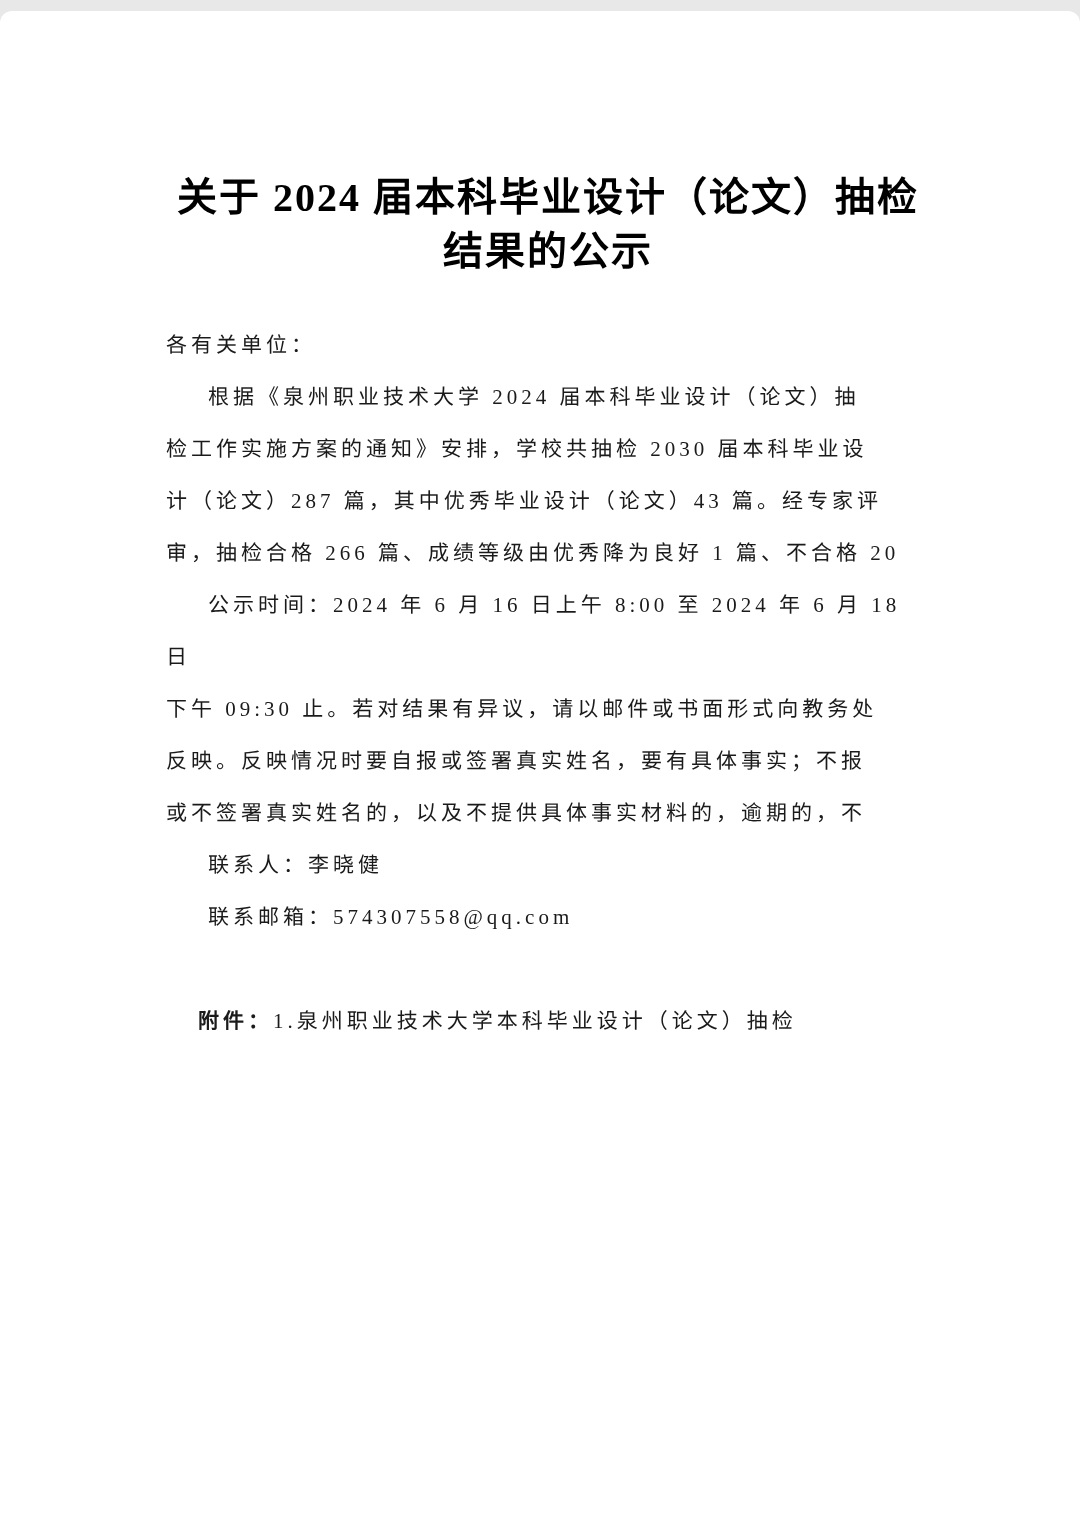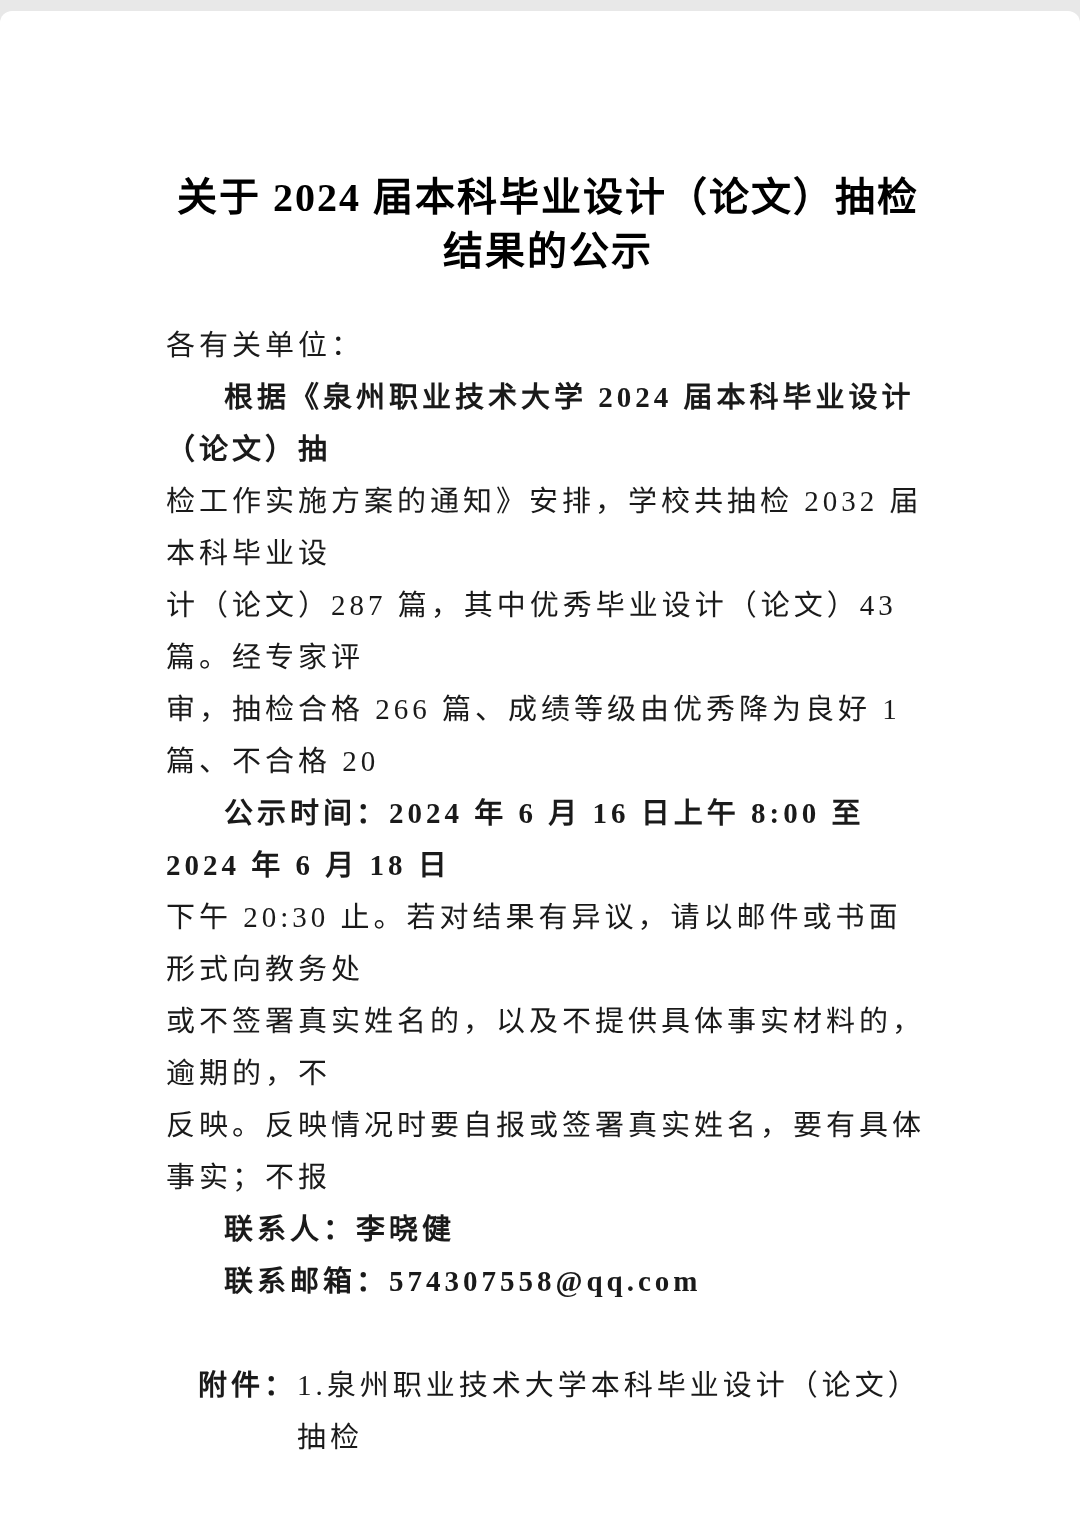--- a/index.html
+++ b/index.html
@@ -24,28 +24,27 @@
   .doc-title {
     text-align: center;
     font-size: 40px;
     line-height: 54px;
     font-weight: bold;
     color: #000000;
     letter-spacing: 2px;
     margin-bottom: 40px;
   }
   .body-line {
-    font-size: 29px;
+    font-size: 21px;
     line-height: 52px;
     letter-spacing: 4px;
     white-space: pre-wrap;
   }
   .indent {
     text-indent: 2em;
-    font-weight: bold;
   }
   .attachment-block {
     display: flex;
     align-items: flex-start;
     margin-top: 52px; 
     margin-left: 2em;
   }
   .attachment-label {
     flex: none;
     font-weight: bold;
@@ -62,30 +61,30 @@
 
     <div class="doc-title">
       <div>关于 2024 届本科毕业设计（论文）抽检</div>
       <div>结果的公示</div>
     </div>
 
     <div class="body-line">各有关单位：</div>
 
     <div>
       <div class="body-line indent">根据《泉州职业技术大学 2024 届本科毕业设计（论文）抽</div>
-      <div class="body-line">检工作实施方案的通知》安排，学校共抽检 2032 届本科毕业设</div>
+      <div class="body-line">检工作实施方案的通知》安排，学校共抽检 2030 届本科毕业设</div>
       <div class="body-line">计（论文）287 篇，其中优秀毕业设计（论文）43 篇。经专家评</div>
       <div class="body-line">审，抽检合格 266 篇、成绩等级由优秀降为良好 1 篇、不合格 20</div>
     </div>
 
     <div>
       <div class="body-line indent">公示时间：2024 年 6 月 16 日上午 8:00 至 2024 年 6 月 18 日</div>
-      <div class="body-line">下午 20:30 止。若对结果有异议，请以邮件或书面形式向教务处</div>
+      <div class="body-line">下午 09:30 止。若对结果有异议，请以邮件或书面形式向教务处</div>
+      <div class="body-line">反映。反映情况时要自报或签署真实姓名，要有具体事实；不报</div>
       <div class="body-line">或不签署真实姓名的，以及不提供具体事实材料的，逾期的，不</div>
-      <div class="body-line">反映。反映情况时要自报或签署真实姓名，要有具体事实；不报</div>
     </div>
 
     <div class="body-line indent">联系人：李晓健</div>
     <div class="body-line indent">联系邮箱：574307558@qq.com</div>
 
     <div class="attachment-block">
       <div class="body-line attachment-label">附件：</div>
       <div class="attachment-items">
         <div class="body-line">1.泉州职业技术大学本科毕业设计（论文）抽检</div>
 

